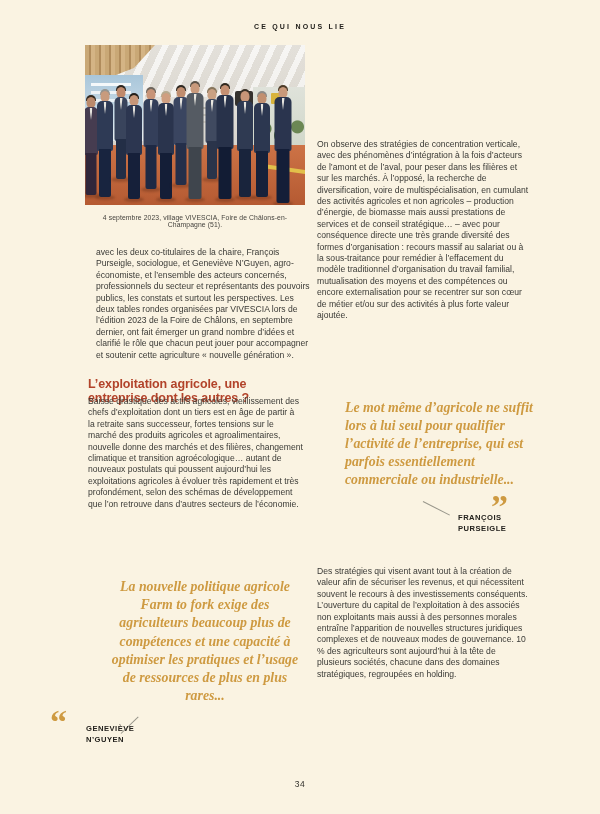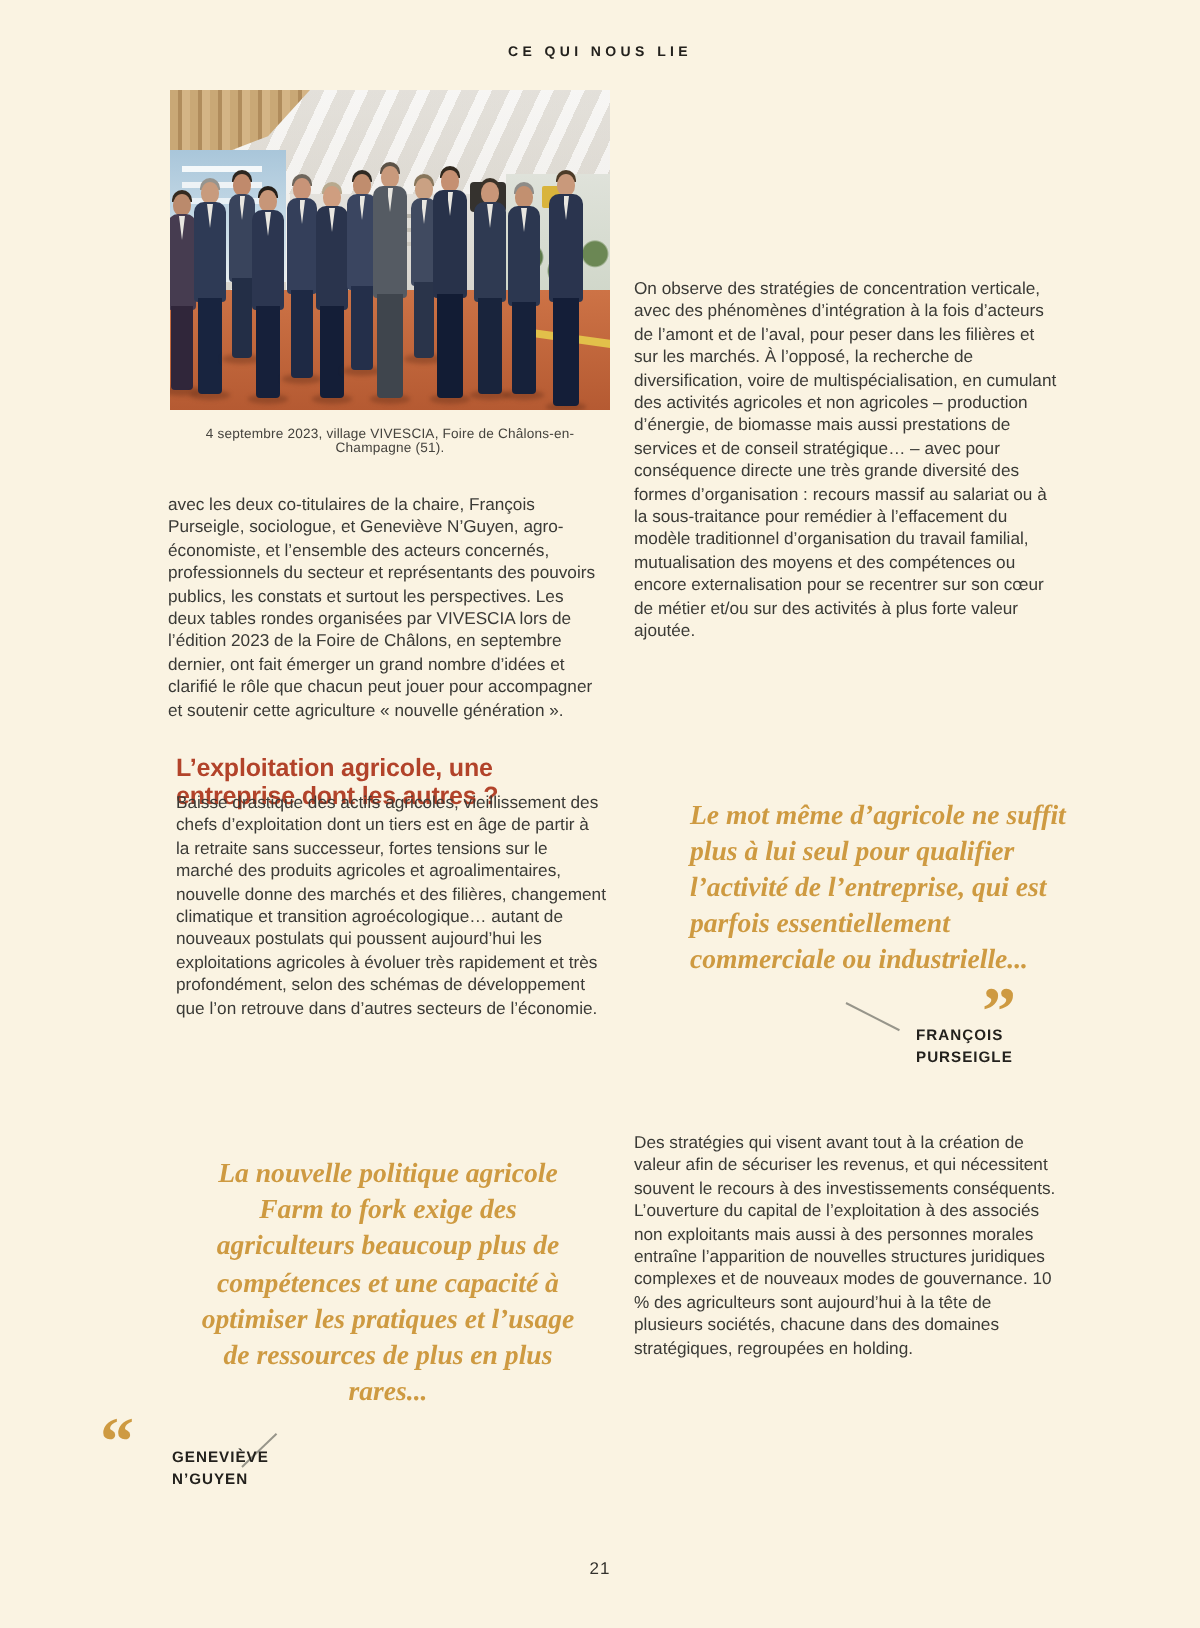--- a/index.html
+++ b/index.html
@@ -50,32 +50,32 @@
   .person .hair{position:absolute;left:50%;transform:translateX(-50%);top:-2px;width:10px;height:6px;border-radius:5px 5px 0 0;}
   .person .head{position:absolute;left:50%;transform:translateX(-50%);top:0;width:9px;height:11px;border-radius:50% 50% 45% 45%;}
   .person .torso{position:absolute;left:50%;transform:translateX(-50%);top:10px;border-radius:5px 5px 2px 2px;}
   .person .shirt{position:absolute;left:50%;transform:translateX(-50%);top:1px;width:3px;height:12px;background:#e8e6e0;clip-path:polygon(0 0,100% 0,50% 100%);}
   .person .legs{position:absolute;left:50%;transform:translateX(-50%);border-radius:0 0 2px 2px;}
   .pshadow{position:absolute;background:rgba(90,40,20,.35);border-radius:50%;filter:blur(1px);}
   
   .caption{left:85px;top:214px;width:220px;text-align:center;font-size:6.8px;color:#45433e;letter-spacing:.1px;}
   
   .body-text{font-size:8.6px;line-height:11.4px;color:var(--ink,#3A3A36);}
-  .colL1{left:84px;top:247px;width:215px;}
+  .colL1{left:96px;top:247px;width:215px;}
   .heading{left:88px;top:378px;width:215px;
     font-size:12.5px;line-height:13.5px;font-weight:700;letter-spacing:-.1px;
     color:var(--red,#B2432A);}
   .colL2{left:88px;top:396px;width:215px;}
   .colR1{left:317px;top:139px;width:213px;}
   .colR2{left:317px;top:566px;width:213px;}
   
   .pullquote{font-family:"Liberation Serif",serif;font-style:italic;font-weight:700;
     color:var(--gold,#CE9A41);}
   .pq-right{left:345px;top:399px;width:190px;font-size:13.8px;line-height:18px;text-align:left;}
-  .pq-left{left:97px;top:578px;width:194px;font-size:13.8px;line-height:18.2px;text-align:center;}
+  .pq-left{left:108px;top:578px;width:194px;font-size:13.8px;line-height:18.2px;text-align:center;}
   .qmark{font-family:"Liberation Serif",serif;font-weight:700;color:var(--gold,#CE9A41);
     font-size:34px;line-height:20px;}
   .qmark-right{left:491px;top:497px;}
   .qmark-left{left:50px;top:712px;}
   .attrib{font-size:7.6px;font-weight:700;letter-spacing:.5px;color:#23211d;line-height:10.5px;text-transform:uppercase;}
   .attrib-right{left:458px;top:513px;width:80px;}
   .attrib-left{left:86px;top:724px;width:80px;}
   .leader{height:1px;background:#97958a;transform-origin:left center;}
   .leader-right{left:423px;top:501px;width:30px;transform:rotate(27deg);}
   .leader-left{left:121px;top:733px;width:24px;transform:rotate(-44deg);}
@@ -220,31 +220,31 @@
 </div>
 
 <div class="abs caption">4 septembre 2023, village VIVESCIA, Foire de Châlons-en-Champagne (51).</div>
 
 <div class="abs body-text colL1">avec les deux co-titulaires de la chaire, François Purseigle, sociologue, et Geneviève N’Guyen, agro-économiste, et l’ensemble des acteurs concernés, professionnels du secteur et représentants des pouvoirs publics, les constats et surtout les perspectives. Les deux tables rondes organisées par VIVESCIA lors de l’édition 2023 de la Foire de Châlons, en septembre dernier, ont fait émerger un grand nombre d’idées et clarifié le rôle que chacun peut jouer pour accompagner et soutenir cette agriculture « nouvelle génération ».</div>
 <div class="abs heading">L’exploitation agricole, une entreprise dont les autres ?</div>
 <div class="abs body-text colL2">Baisse drastique des actifs agricoles, vieillissement des chefs d’exploitation dont un tiers est en âge de partir à la retraite sans successeur, fortes tensions sur le marché des produits agricoles et agroalimentaires, nouvelle donne des marchés et des filières, changement climatique et transition agroécologique… autant de nouveaux postulats qui poussent aujourd’hui les exploitations agricoles à évoluer très rapidement et très profondément, selon des schémas de développement que l’on retrouve dans d’autres secteurs de l’économie.</div>
 
 <div class="abs body-text colR1">On observe des stratégies de concentration verticale, avec des phénomènes d’intégration à la fois d’acteurs de l’amont et de l’aval, pour peser dans les filières et sur les marchés. À l’opposé, la recherche de diversification, voire de multispécialisation, en cumulant des activités agricoles et non agricoles – production d’énergie, de biomasse mais aussi prestations de services et de conseil stratégique… – avec pour conséquence directe une très grande diversité des formes d’organisation : recours massif au salariat ou à la sous-traitance pour remédier à l’effacement du modèle traditionnel d’organisation du travail familial, mutualisation des moyens et des compétences ou encore externalisation pour se recentrer sur son cœur de métier et/ou sur des activités à plus forte valeur ajoutée.</div>
 
-<div class="abs pullquote pq-right">Le mot même d’agricole ne suffit plus à lui seul pour qualifier l’activité de l’entreprise, qui est parfois essentiellement commerciale ou industrielle...</div>
+<div class="abs pullquote pq-right">Le mot même d’agricole ne suffit lors à lui seul pour qualifier l’activité de l’entreprise, qui est parfois essentiellement commerciale ou industrielle...</div>
 <div class="abs qmark qmark-right">”</div>
 <div class="abs leader leader-right"></div>
 <div class="abs attrib attrib-right">
   <div>FRANÇOIS</div>
   <div>PURSEIGLE</div>
 </div>
 
 <div class="abs body-text colR2">Des stratégies qui visent avant tout à la création de valeur afin de sécuriser les revenus, et qui nécessitent souvent le recours à des investissements conséquents. L’ouverture du capital de l’exploitation à des associés non exploitants mais aussi à des personnes morales entraîne l’apparition de nouvelles structures juridiques complexes et de nouveaux modes de gouvernance. 10 % des agriculteurs sont aujourd’hui à la tête de plusieurs sociétés, chacune dans des domaines stratégiques, regroupées en holding.</div>
 
 <div class="abs pullquote pq-left">La nouvelle politique agricole Farm to fork exige des agriculteurs beaucoup plus de compétences et une capacité à optimiser les pratiques et l’usage de ressources de plus en plus rares...</div>
 <div class="abs qmark qmark-left">“</div>
 <div class="abs leader leader-left"></div>
 <div class="abs attrib attrib-left">
   <div>GENEVIÈVE</div>
   <div>N’GUYEN</div>
 </div>
 
-<div class="abs folio">21</div>
+<div class="abs folio">34</div>
 
 </body></html>

